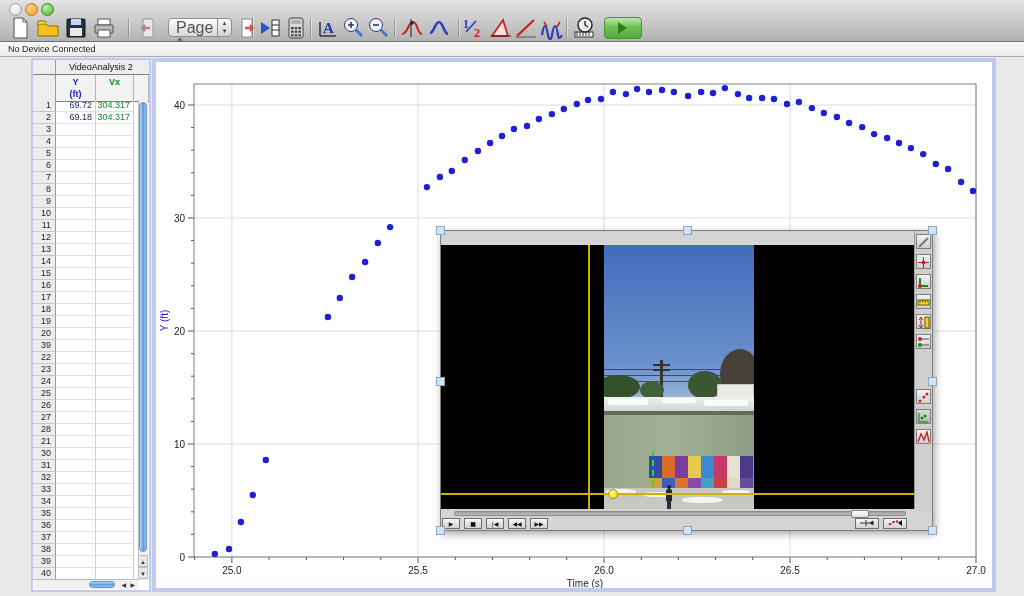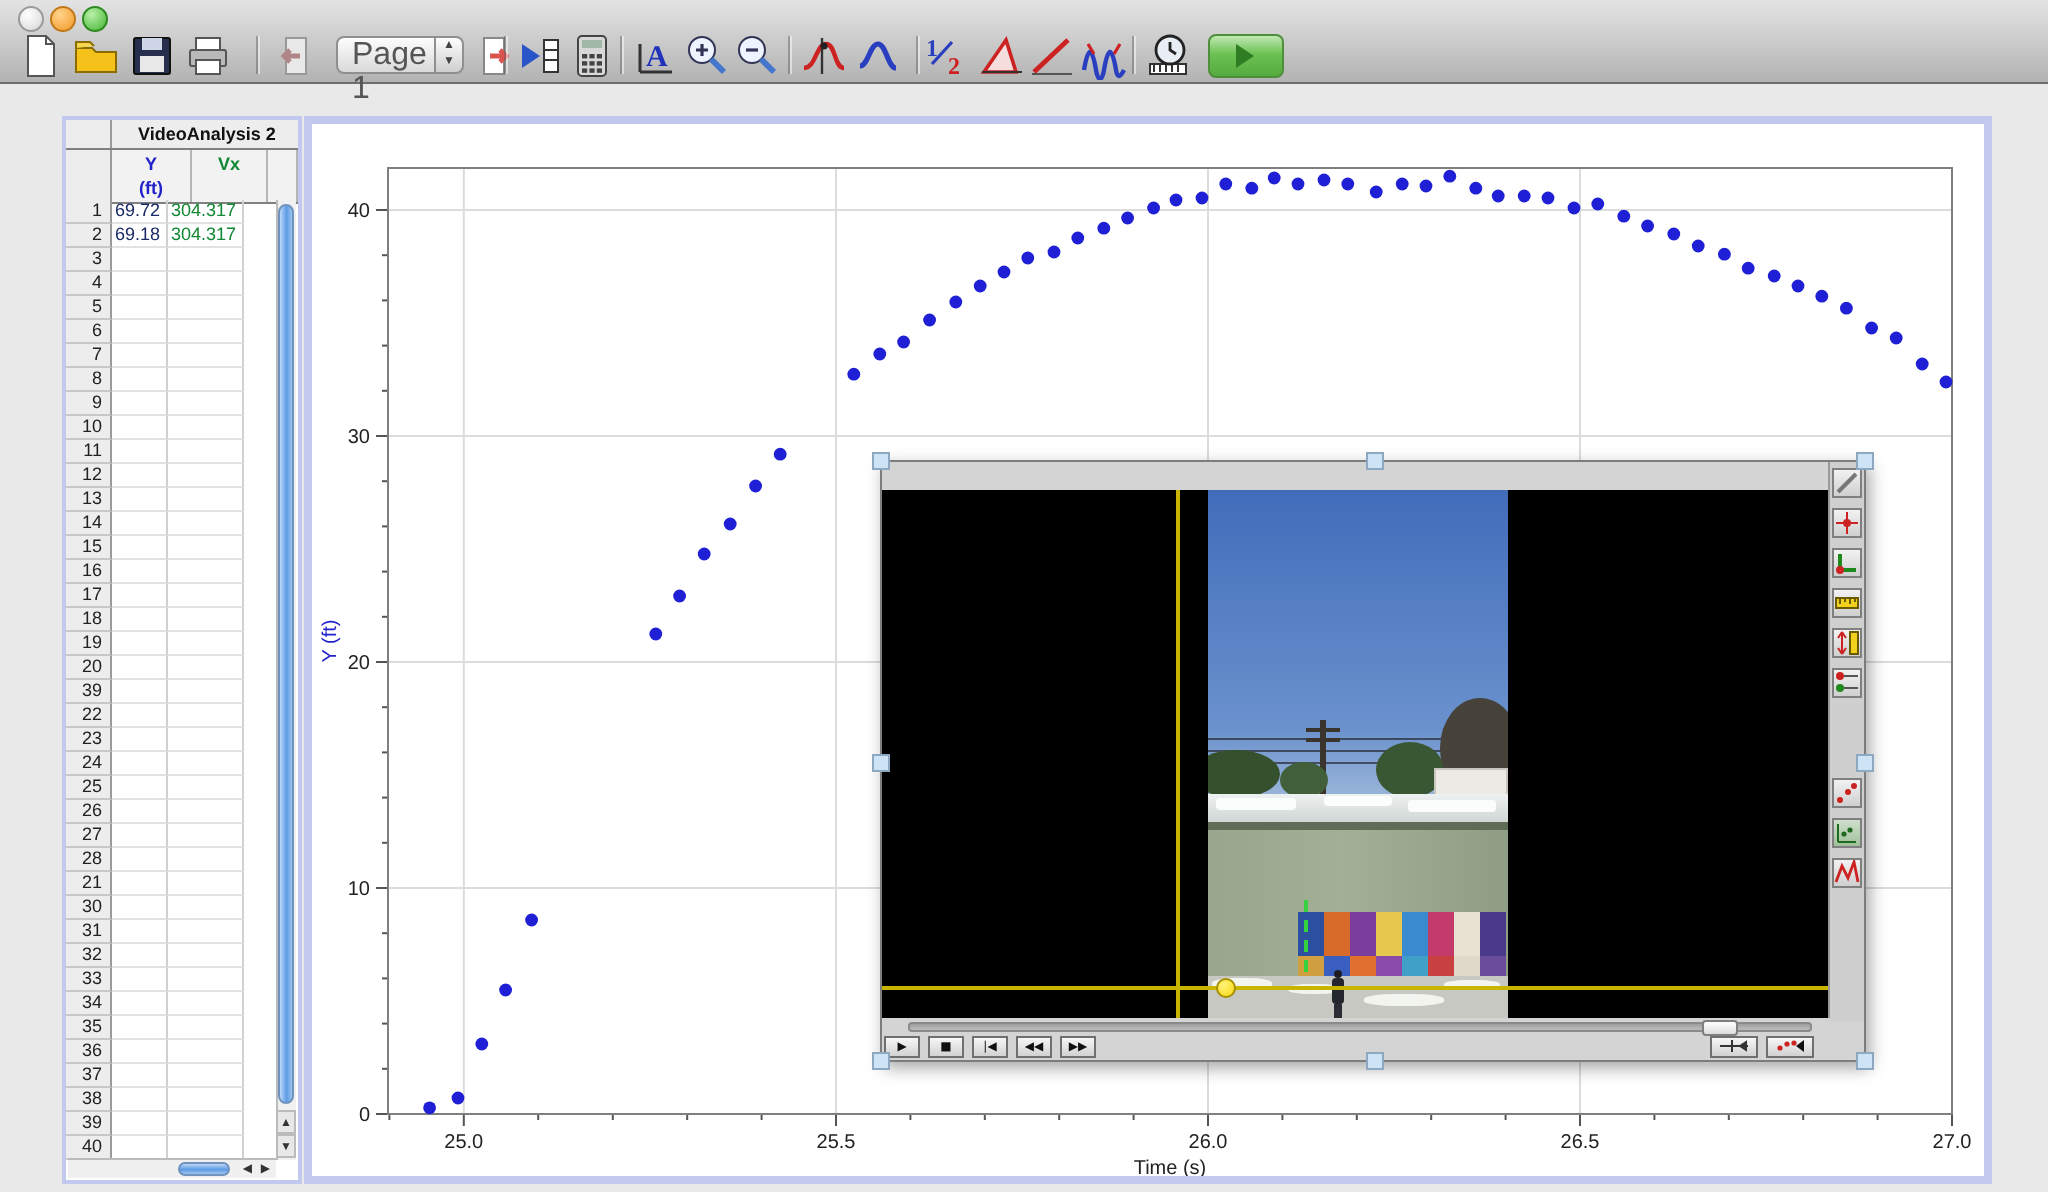--- a/index.html
+++ b/index.html
@@ -34,33 +34,33 @@
     border-bottom:1px solid #adadad;font-size:9px;color:#222;line-height:15px;padding-left:8px;box-sizing:border-box;}
 
   
   #content{position:absolute;left:0;top:58px;width:1024px;height:538px;background:#e9e9e9;}
 
   
   #table-panel{position:absolute;left:31px;top:0;width:120px;height:534px;background:#fff;
     border:2px solid #c3c8ee;box-sizing:border-box;font-size:9px;color:#222;}
   .t-title-row{display:flex;height:14px;border-bottom:1px solid #808080;background:#ededed;}
   .t-corner{width:23px;border-right:1px solid #9a9a9a;box-sizing:border-box;background:#ededed;}
-  .t-title{flex:1;line-height:14px;font-size:9px;color:#111;white-space:nowrap;overflow:hidden;padding-left:13px;font-weight:bold;}
+  .t-title{flex:1;line-height:14px;font-size:9px;color:#111;white-space:nowrap;overflow:hidden;padding-left:13px;}
   .t-head-row{display:flex;height:26px;border-bottom:1px solid #808080;background:#f2f2f2;}
   .t-head-cell{box-sizing:border-box;border-right:1px solid #b5b5b5;text-align:center;padding-top:1px;}
   .hY{width:40px;color:#2222cc;font-weight:bold;line-height:12px;}
   .hVx{width:38px;color:#118833;font-weight:bold;line-height:12px;}
   .hsliver{flex:1;}
   #table-rows{position:absolute;left:0;top:40px;width:105px;}
   .t-row{display:flex;height:12px;box-sizing:border-box;}
   .t-num{width:23px;background:#ededed;border-right:1px solid #9a9a9a;border-bottom:1px solid #c8c8c8;
     box-sizing:border-box;text-align:right;padding-right:4px;line-height:11px;color:#222;}
   .t-cell{box-sizing:border-box;border-right:1px solid #d0d0d0;border-bottom:1px solid #e2e2e2;
     text-align:right;padding-right:3px;line-height:11px;white-space:nowrap;overflow:hidden;}
-  .cY{width:28px;color:#1a2a66;}
+  .cY{width:40px;color:#1a2a66;}
   .cVx{width:38px;color:#118833;}
   
   #t-vscroll{position:absolute;right:1px;top:40px;width:10px;height:480px;background:#f0f0f0;border-left:1px solid #bbb;box-sizing:border-box;}
   #t-vthumb{position:absolute;left:0px;top:2px;width:8px;height:450px;border-radius:4px;
     background:linear-gradient(90deg,#bcd8f7,#5d9be5 55%,#9cc4f0);border:1px solid #6f93bd;box-sizing:border-box;}
   .t-varrows{position:absolute;right:1px;width:10px;height:12px;font-size:6px;color:#333;text-align:center;line-height:12px;background:#e8e8e8;border:1px solid #bbb;box-sizing:border-box;}
   #t-hscroll{position:absolute;left:1px;bottom:1px;height:10px;width:104px;background:#f0f0f0;border-top:1px solid #bbb;box-sizing:border-box;}
   #t-hthumb{position:absolute;left:55px;top:1px;width:26px;height:7px;border-radius:4px;
     background:linear-gradient(#bcd8f7,#5d9be5 55%,#9cc4f0);border:1px solid #6f93bd;box-sizing:border-box;}
   .t-harrow{position:absolute;top:1px;font-size:6px;color:#333;line-height:8px;}
@@ -273,20 +273,21 @@
             <circle cx="13" cy="9" r="7" fill="#e8eef4" stroke="#222" stroke-width="1.4"></circle>
             <path d="M13 5v4l3 2" stroke="#222" stroke-width="1.4" fill="none"></path>
           </svg>
       </button>
       <div id="collect">
           <span class="tri"></span>
         </div>
     </div>
   </div>
 
+  <div id="statusbar">No Device Connected</div>
 
   <div id="content">
 
     <div id="table-panel">
       <div class="t-title-row">
         <div class="t-corner"></div>
         <div class="t-title">VideoAnalysis 2</div>
       </div>
       <div class="t-head-row">
         <div class="t-corner"></div>

